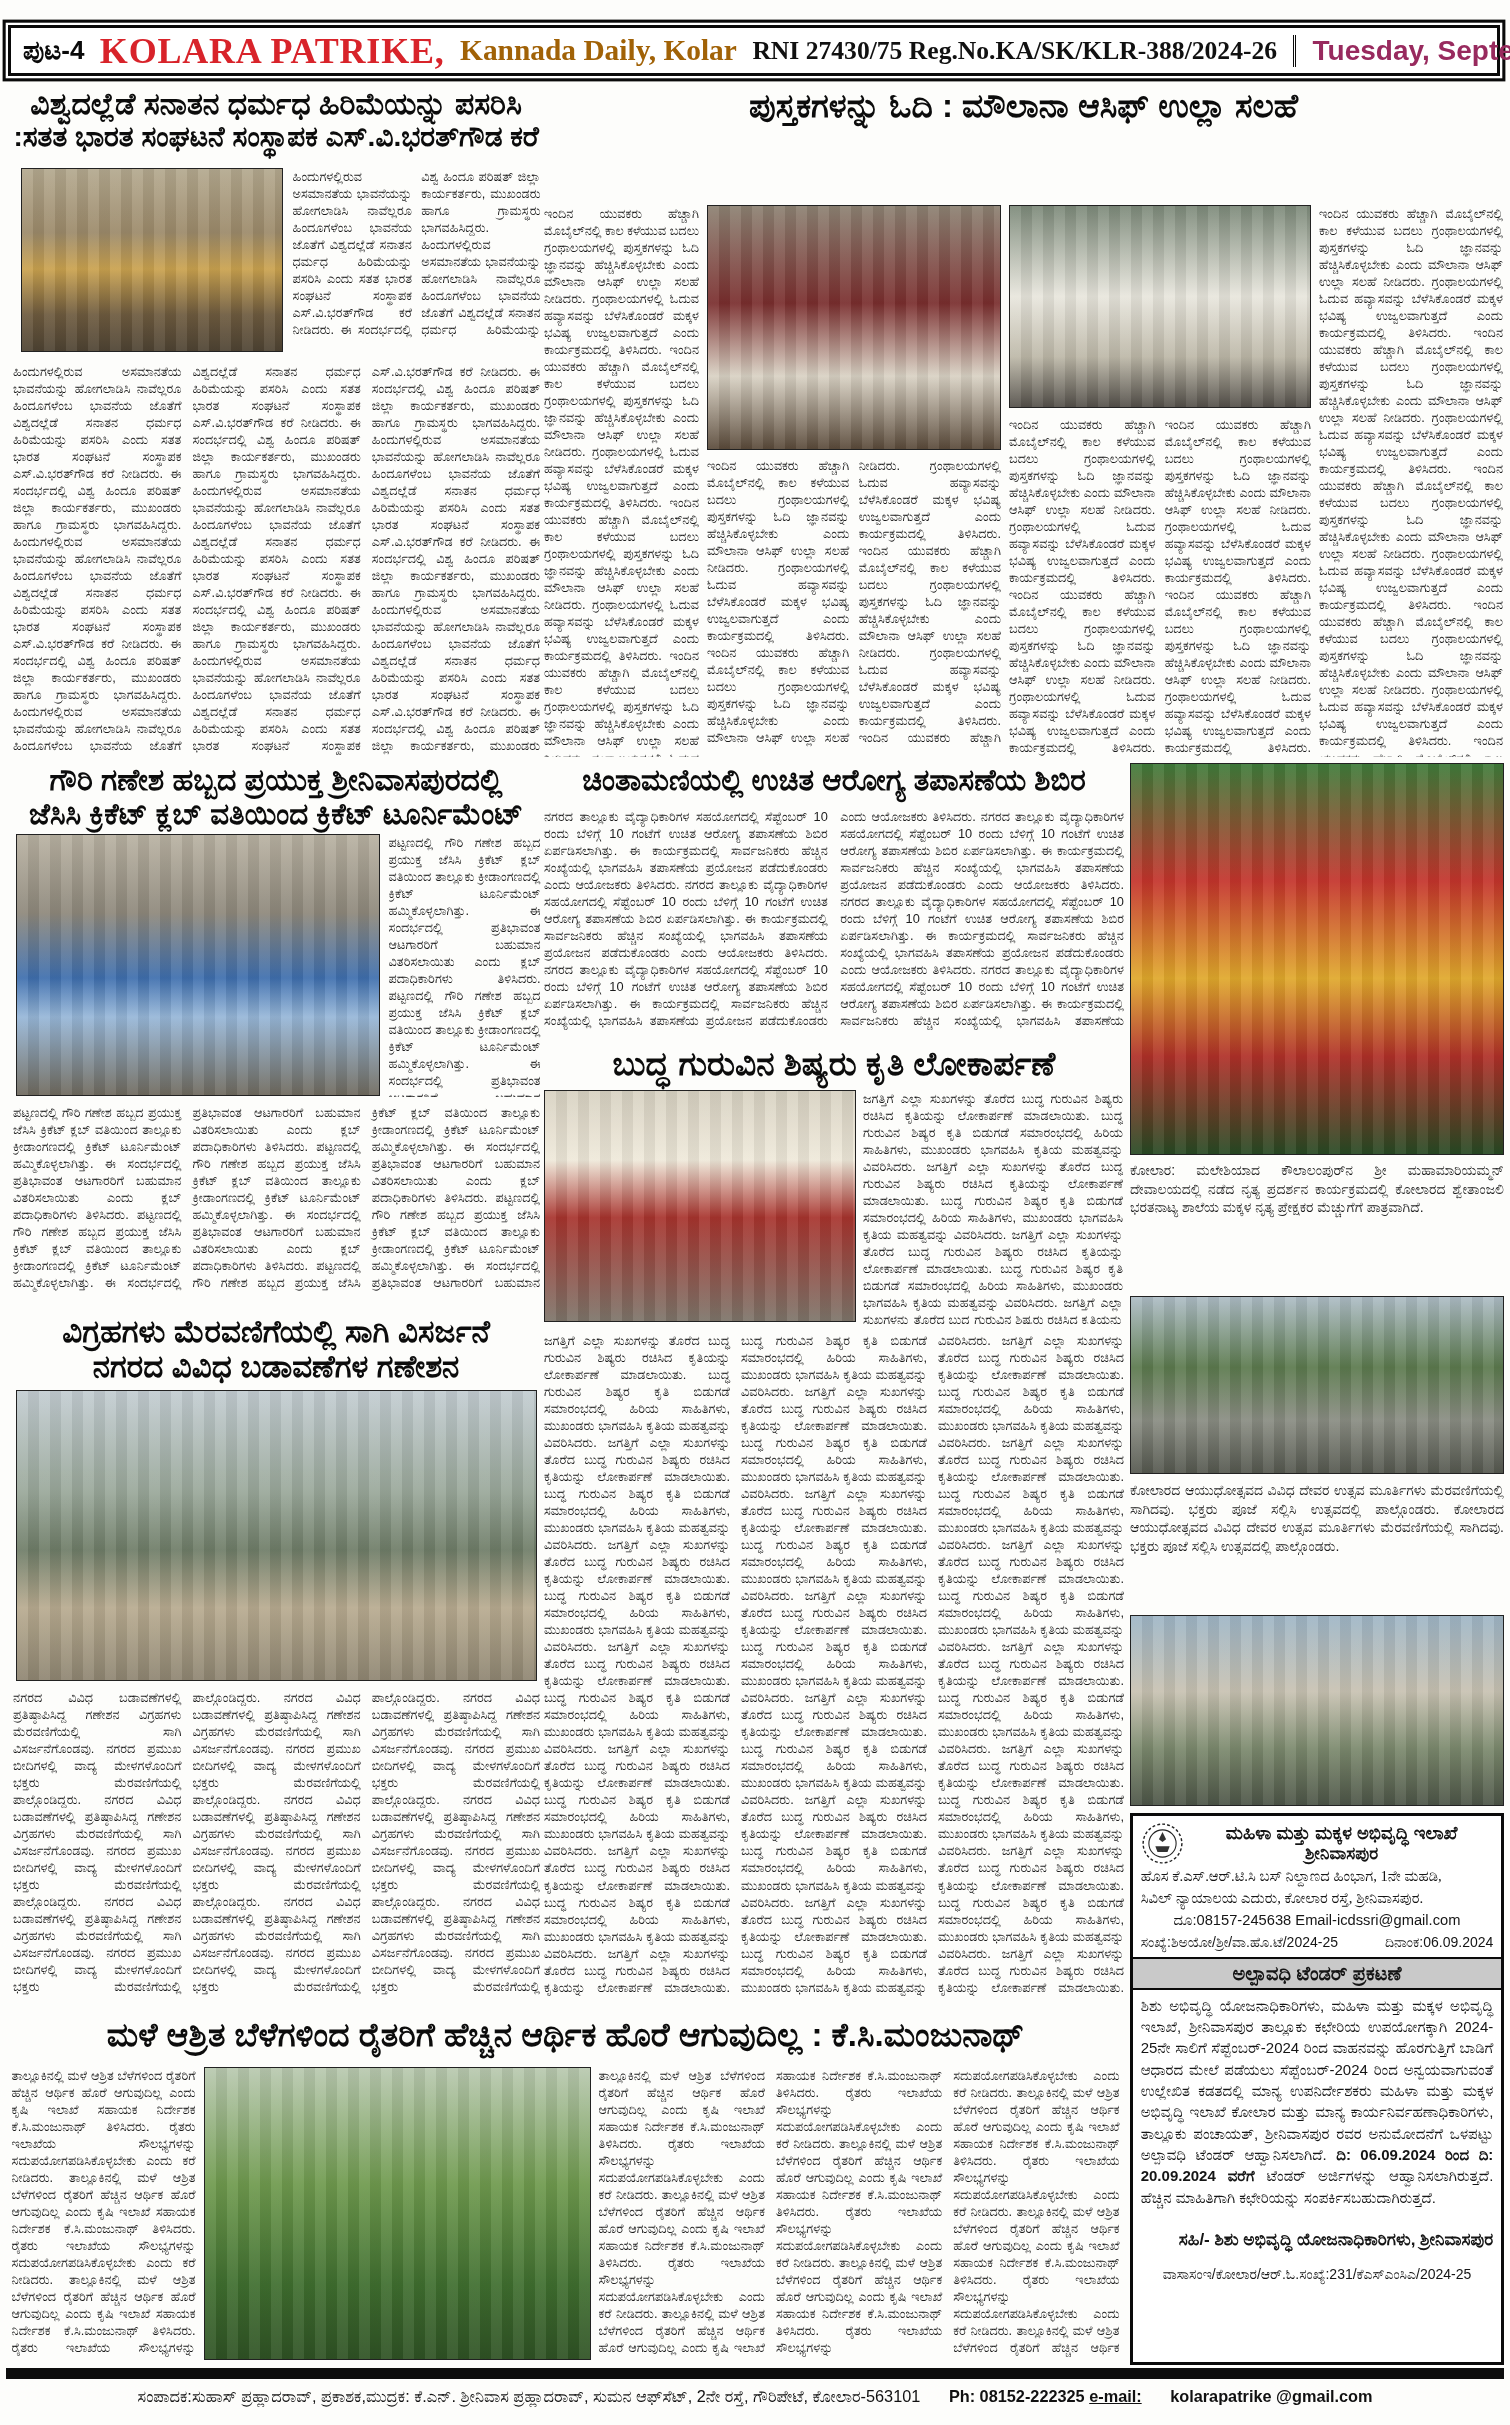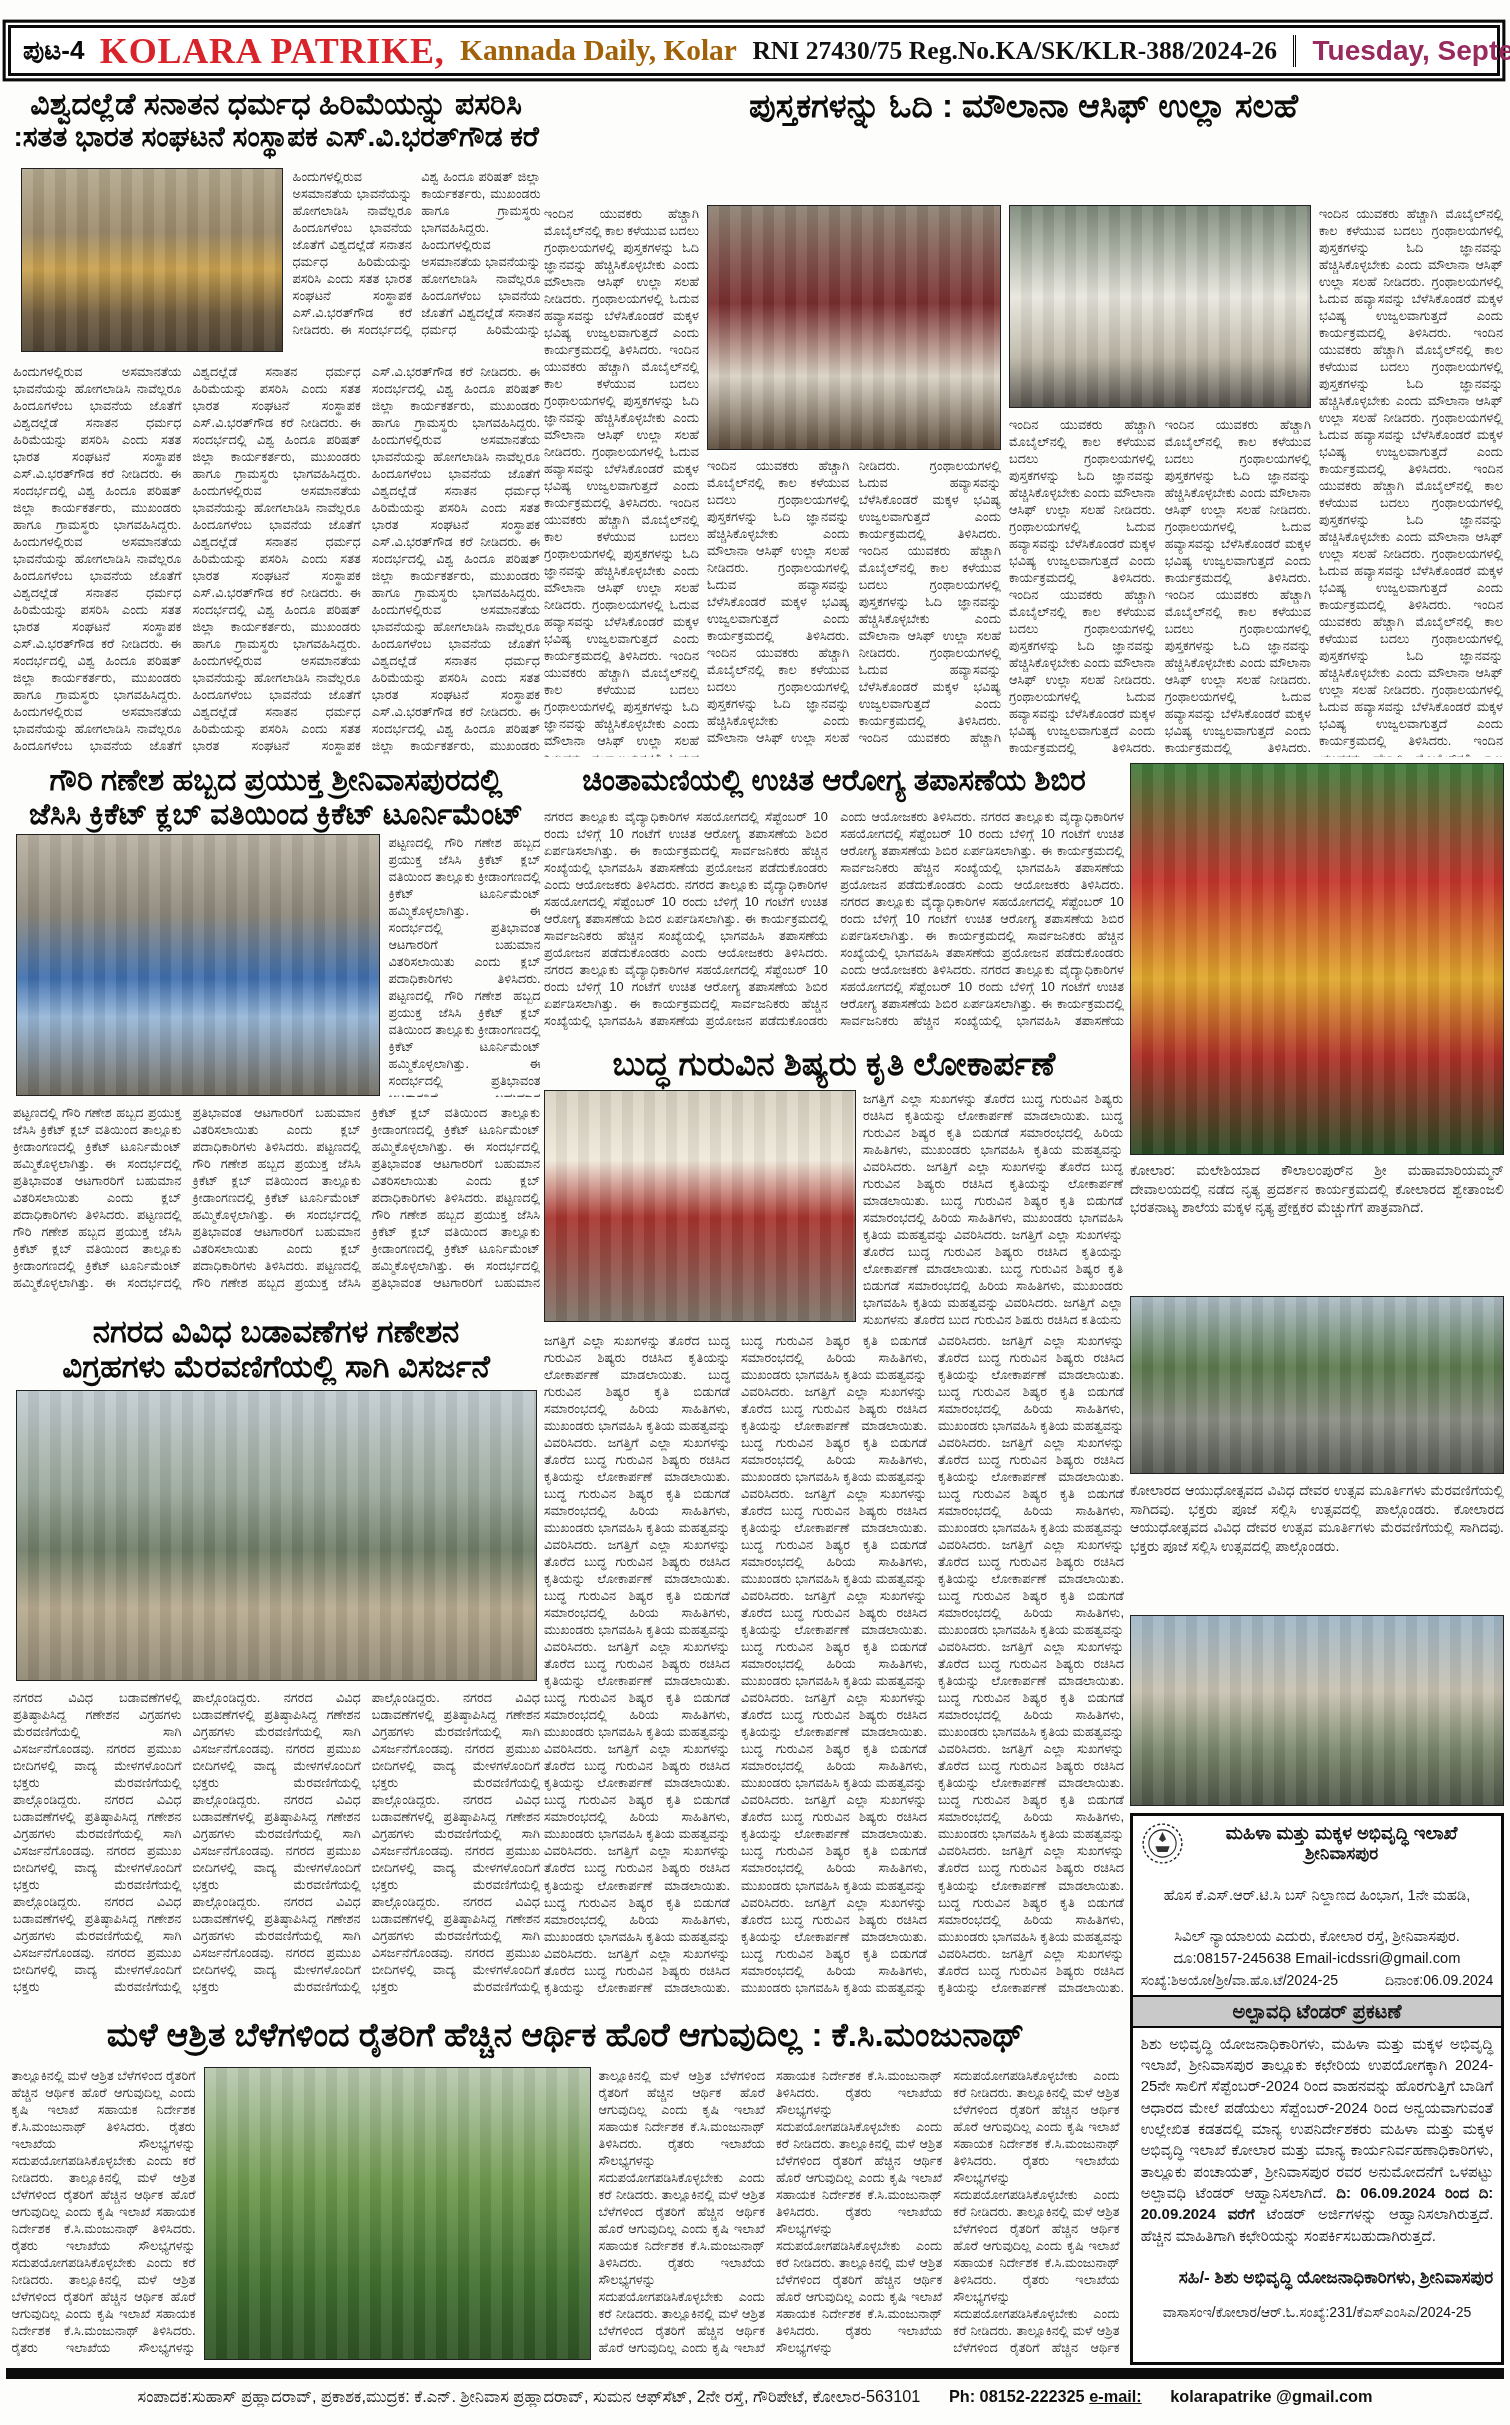--- a/index.html
+++ b/index.html
@@ -32,21 +32,21 @@
   .p-street{background:linear-gradient(180deg,#c3cdd2 0%,#9aa89a 35%,#6f7d68 55%,#b8ab90 75%,#8f8672 100%);}
   .p-buddha{background:linear-gradient(180deg,#d8d2c2 0%,#efe9da 30%,#a8342e 55%,#7d756a 100%);}
   .p-field{background:linear-gradient(180deg,#b9c9b0 0%,#6f9a4e 40%,#3f6e2f 75%,#2f5224 100%);}
   
   .notice{position:absolute;left:1130px;top:1813px;width:374px;height:552px;border:3.1px solid #0a0a0a;
           background:#fff;box-sizing:border-box;padding:6.2px 7.7px;}
   .nt-head{display:flex;align-items:center;gap:6.2px;}
   .nt-emblem{flex:0 0 43px;height:43px;}
   .nt-titles{flex:1;text-align:center;font-weight:bold;line-height:1.2;}
   .nt-t1{font-size:18px;} .nt-t2{font-size:17px;}
-  .nt-addr{text-align:center;font-size:14.7px;line-height:1.35;margin-top:21px;}
+  .nt-addr{font-size:14.7px;line-height:1.35;margin-top:2px;font-family:Liberation Serif, serif;}
   .nt-phone{text-align:center;font-size:14.7px;font-weight:normal;margin-top:3px;}
   .nt-row{display:flex;justify-content:space-between;font-size:14px;margin-top:5px;}
   .nt-bar{margin:6.2px -7.7px 4.6px -7.7px;background:#c9c9c9;border-top:2.3px solid #0a0a0a;border-bottom:2.3px solid #0a0a0a;
           text-align:center;font-weight:bold;font-size:19.4px;padding:3.1px 0;}
   .nt-body{font-size:15px;line-height:1.42;text-align:justify;}
   .nt-sign{font-size:17px;font-weight:bold;text-align:right;margin-top:22px;}
   .nt-ref2{font-size:14px;text-align:center;margin-top:16px;}
   
   .bstrip{position:absolute;left:6.2px;top:2368px;width:1498px;height:11px;background:#0d0d0d;}
   .footer{position:absolute;left:0;top:2387px;width:1510px;text-align:center;font-size:16.3px;color:#111;white-space:nowrap;}
@@ -147,22 +147,22 @@
       <span>ಸಂಖ್ಯೆ:ಶಿಅಯೋ/ಶ್ರೀ/ವಾ.ಹೊ.ಟೆ/2024-25</span>
       <span>ದಿನಾಂಕ:06.09.2024</span>
     </div>
     <div class="nt-bar">ಅಲ್ಪಾವಧಿ ಟೆಂಡರ್ ಪ್ರಕಟಣೆ</div>
     <div class="nt-body"><span>ಶಿಶು ಅಭಿವೃದ್ಧಿ ಯೋಜನಾಧಿಕಾರಿಗಳು, ಮಹಿಳಾ ಮತ್ತು ಮಕ್ಕಳ ಅಭಿವೃದ್ಧಿ ಇಲಾಖೆ, ಶ್ರೀನಿವಾಸಪುರ ತಾಲ್ಲೂಕು ಕಛೇರಿಯ ಉಪಯೋಗಕ್ಕಾಗಿ 2024-25ನೇ ಸಾಲಿಗೆ ಸೆಪ್ಟೆಂಬರ್-2024 ರಿಂದ ವಾಹನವನ್ನು ಹೊರಗುತ್ತಿಗೆ ಬಾಡಿಗೆ ಆಧಾರದ ಮೇಲೆ ಪಡೆಯಲು ಸೆಪ್ಟೆಂಬರ್-2024 ರಿಂದ ಅನ್ವಯವಾಗುವಂತೆ ಉಲ್ಲೇಖಿತ ಕಡತದಲ್ಲಿ ಮಾನ್ಯ ಉಪನಿರ್ದೇಶಕರು ಮಹಿಳಾ ಮತ್ತು ಮಕ್ಕಳ ಅಭಿವೃದ್ಧಿ ಇಲಾಖೆ ಕೋಲಾರ ಮತ್ತು ಮಾನ್ಯ ಕಾರ್ಯನಿರ್ವಹಣಾಧಿಕಾರಿಗಳು, ತಾಲ್ಲೂಕು ಪಂಚಾಯತ್, ಶ್ರೀನಿವಾಸಪುರ ರವರ ಅನುಮೋದನೆಗೆ ಒಳಪಟ್ಟು ಅಲ್ಪಾವಧಿ ಟೆಂಡರ್ ಆಹ್ವಾನಿಸಲಾಗಿದೆ. </span><b>ದಿ: 06.09.2024 ರಿಂದ ದಿ: 20.09.2024 ವರೆಗೆ</b><span> ಟೆಂಡರ್ ಅರ್ಜಿಗಳನ್ನು ಆಹ್ವಾನಿಸಲಾಗಿರುತ್ತದೆ. ಹೆಚ್ಚಿನ ಮಾಹಿತಿಗಾಗಿ ಕಛೇರಿಯನ್ನು ಸಂಪರ್ಕಿಸಬಹುದಾಗಿರುತ್ತದೆ.</span></div>
     <div class="nt-sign">ಸಹಿ/- ಶಿಶು ಅಭಿವೃದ್ಧಿ ಯೋಜನಾಧಿಕಾರಿಗಳು, ಶ್ರೀನಿವಾಸಪುರ</div>
     <div class="nt-ref2">ವಾಸಾಸಂಇ/ಕೋಲಾರ/ಆರ್.ಓ.ಸಂಖ್ಯೆ:231/ಕೆಎಸ್‌ಎಂಸಿಎ/2024-25</div>
   </div>
 
   <div class="art" style="left:11.6px;top:1314px;width:529px;height:697px">
+    <div class="hl" style="font-size:31px">ವಿಗ್ರಹಗಳು ಮೆರವಣಿಗೆಯಲ್ಲಿ ಸಾಗಿ ವಿಸರ್ಜನೆ</div>
     <div class="hl" style="font-size:31px">ನಗರದ ವಿವಿಧ ಬಡಾವಣೆಗಳ ಗಣೇಶನ</div>
-    <div class="hl" style="font-size:31px">ವಿಗ್ರಹಗಳು ಮೆರವಣಿಗೆಯಲ್ಲಿ ಸಾಗಿ ವಿಸರ್ಜನೆ</div>
     <div class="photo p-street" style="left:4.6px;top:76px;width:521px;height:291px">
         <div class="ph-tex"></div>
       </div>
     <div class="btxt" style="position:absolute;left:1.5px;top:375px;width:527px;height:321px;column-count:3;column-gap:11px">ನಗರದ ವಿವಿಧ ಬಡಾವಣೆಗಳಲ್ಲಿ ಪ್ರತಿಷ್ಠಾಪಿಸಿದ್ದ ಗಣೇಶನ ವಿಗ್ರಹಗಳು ಮೆರವಣಿಗೆಯಲ್ಲಿ ಸಾಗಿ ವಿಸರ್ಜನೆಗೊಂಡವು. ನಗರದ ಪ್ರಮುಖ ಬೀದಿಗಳಲ್ಲಿ ವಾದ್ಯ ಮೇಳಗಳೊಂದಿಗೆ ಭಕ್ತರು ಮೆರವಣಿಗೆಯಲ್ಲಿ ಪಾಲ್ಗೊಂಡಿದ್ದರು. ನಗರದ ವಿವಿಧ ಬಡಾವಣೆಗಳಲ್ಲಿ ಪ್ರತಿಷ್ಠಾಪಿಸಿದ್ದ ಗಣೇಶನ ವಿಗ್ರಹಗಳು ಮೆರವಣಿಗೆಯಲ್ಲಿ ಸಾಗಿ ವಿಸರ್ಜನೆಗೊಂಡವು. ನಗರದ ಪ್ರಮುಖ ಬೀದಿಗಳಲ್ಲಿ ವಾದ್ಯ ಮೇಳಗಳೊಂದಿಗೆ ಭಕ್ತರು ಮೆರವಣಿಗೆಯಲ್ಲಿ ಪಾಲ್ಗೊಂಡಿದ್ದರು. ನಗರದ ವಿವಿಧ ಬಡಾವಣೆಗಳಲ್ಲಿ ಪ್ರತಿಷ್ಠಾಪಿಸಿದ್ದ ಗಣೇಶನ ವಿಗ್ರಹಗಳು ಮೆರವಣಿಗೆಯಲ್ಲಿ ಸಾಗಿ ವಿಸರ್ಜನೆಗೊಂಡವು. ನಗರದ ಪ್ರಮುಖ ಬೀದಿಗಳಲ್ಲಿ ವಾದ್ಯ ಮೇಳಗಳೊಂದಿಗೆ ಭಕ್ತರು ಮೆರವಣಿಗೆಯಲ್ಲಿ ಪಾಲ್ಗೊಂಡಿದ್ದರು. ನಗರದ ವಿವಿಧ ಬಡಾವಣೆಗಳಲ್ಲಿ ಪ್ರತಿಷ್ಠಾಪಿಸಿದ್ದ ಗಣೇಶನ ವಿಗ್ರಹಗಳು ಮೆರವಣಿಗೆಯಲ್ಲಿ ಸಾಗಿ ವಿಸರ್ಜನೆಗೊಂಡವು. ನಗರದ ಪ್ರಮುಖ ಬೀದಿಗಳಲ್ಲಿ ವಾದ್ಯ ಮೇಳಗಳೊಂದಿಗೆ ಭಕ್ತರು ಮೆರವಣಿಗೆಯಲ್ಲಿ ಪಾಲ್ಗೊಂಡಿದ್ದರು. ನಗರದ ವಿವಿಧ ಬಡಾವಣೆಗಳಲ್ಲಿ ಪ್ರತಿಷ್ಠಾಪಿಸಿದ್ದ ಗಣೇಶನ ವಿಗ್ರಹಗಳು ಮೆರವಣಿಗೆಯಲ್ಲಿ ಸಾಗಿ ವಿಸರ್ಜನೆಗೊಂಡವು. ನಗರದ ಪ್ರಮುಖ ಬೀದಿಗಳಲ್ಲಿ ವಾದ್ಯ ಮೇಳಗಳೊಂದಿಗೆ ಭಕ್ತರು ಮೆರವಣಿಗೆಯಲ್ಲಿ ಪಾಲ್ಗೊಂಡಿದ್ದರು. ನಗರದ ವಿವಿಧ ಬಡಾವಣೆಗಳಲ್ಲಿ ಪ್ರತಿಷ್ಠಾಪಿಸಿದ್ದ ಗಣೇಶನ ವಿಗ್ರಹಗಳು ಮೆರವಣಿಗೆಯಲ್ಲಿ ಸಾಗಿ ವಿಸರ್ಜನೆಗೊಂಡವು. ನಗರದ ಪ್ರಮುಖ ಬೀದಿಗಳಲ್ಲಿ ವಾದ್ಯ ಮೇಳಗಳೊಂದಿಗೆ ಭಕ್ತರು ಮೆರವಣಿಗೆಯಲ್ಲಿ ಪಾಲ್ಗೊಂಡಿದ್ದರು. ನಗರದ ವಿವಿಧ ಬಡಾವಣೆಗಳಲ್ಲಿ ಪ್ರತಿಷ್ಠಾಪಿಸಿದ್ದ ಗಣೇಶನ ವಿಗ್ರಹಗಳು ಮೆರವಣಿಗೆಯಲ್ಲಿ ಸಾಗಿ ವಿಸರ್ಜನೆಗೊಂಡವು. ನಗರದ ಪ್ರಮುಖ ಬೀದಿಗಳಲ್ಲಿ ವಾದ್ಯ ಮೇಳಗಳೊಂದಿಗೆ ಭಕ್ತರು ಮೆರವಣಿಗೆಯಲ್ಲಿ ಪಾಲ್ಗೊಂಡಿದ್ದರು. ನಗರದ ವಿವಿಧ ಬಡಾವಣೆಗಳಲ್ಲಿ ಪ್ರತಿಷ್ಠಾಪಿಸಿದ್ದ ಗಣೇಶನ ವಿಗ್ರಹಗಳು ಮೆರವಣಿಗೆಯಲ್ಲಿ ಸಾಗಿ ವಿಸರ್ಜನೆಗೊಂಡವು. ನಗರದ ಪ್ರಮುಖ ಬೀದಿಗಳಲ್ಲಿ ವಾದ್ಯ ಮೇಳಗಳೊಂದಿಗೆ ಭಕ್ತರು ಮೆರವಣಿಗೆಯಲ್ಲಿ ಪಾಲ್ಗೊಂಡಿದ್ದರು. ನಗರದ ವಿವಿಧ ಬಡಾವಣೆಗಳಲ್ಲಿ ಪ್ರತಿಷ್ಠಾಪಿಸಿದ್ದ ಗಣೇಶನ ವಿಗ್ರಹಗಳು ಮೆರವಣಿಗೆಯಲ್ಲಿ ಸಾಗಿ ವಿಸರ್ಜನೆಗೊಂಡವು. ನಗರದ ಪ್ರಮುಖ ಬೀದಿಗಳಲ್ಲಿ ವಾದ್ಯ ಮೇಳಗಳೊಂದಿಗೆ ಭಕ್ತರು ಮೆರವಣಿಗೆಯಲ್ಲಿ ಪಾಲ್ಗೊಂಡಿದ್ದರು. ನಗರದ ವಿವಿಧ ಬಡಾವಣೆಗಳಲ್ಲಿ ಪ್ರತಿಷ್ಠಾಪಿಸಿದ್ದ ಗಣೇಶನ ವಿಗ್ರಹಗಳು ಮೆರವಣಿಗೆಯಲ್ಲಿ ಸಾಗಿ ವಿಸರ್ಜನೆಗೊಂಡವು. ನಗರದ ಪ್ರಮುಖ ಬೀದಿಗಳಲ್ಲಿ ವಾದ್ಯ ಮೇಳಗಳೊಂದಿಗೆ ಭಕ್ತರು ಮೆರವಣಿಗೆಯಲ್ಲಿ ಪಾಲ್ಗೊಂಡಿದ್ದರು.</div>
   </div>
 
   <div class="art" style="left:11.6px;top:2016px;width:1108px;height:349px">
     <div class="hl" style="font-size:33px">ಮಳೆ ಆಶ್ರಿತ ಬೆಳೆಗಳಿಂದ ರೈತರಿಗೆ ಹೆಚ್ಚಿನ ಆರ್ಥಿಕ ಹೊರೆ ಆಗುವುದಿಲ್ಲ : ಕೆ.ಸಿ.ಮಂಜುನಾಥ್</div>
     <div class="btxt" style="position:absolute;left:0px;top:51px;width:184px;height:293px">ತಾಲ್ಲೂಕಿನಲ್ಲಿ ಮಳೆ ಆಶ್ರಿತ ಬೆಳೆಗಳಿಂದ ರೈತರಿಗೆ ಹೆಚ್ಚಿನ ಆರ್ಥಿಕ ಹೊರೆ ಆಗುವುದಿಲ್ಲ ಎಂದು ಕೃಷಿ ಇಲಾಖೆ ಸಹಾಯಕ ನಿರ್ದೇಶಕ ಕೆ.ಸಿ.ಮಂಜುನಾಥ್ ತಿಳಿಸಿದರು. ರೈತರು ಇಲಾಖೆಯ ಸೌಲಭ್ಯಗಳನ್ನು ಸದುಪಯೋಗಪಡಿಸಿಕೊಳ್ಳಬೇಕು ಎಂದು ಕರೆ ನೀಡಿದರು. ತಾಲ್ಲೂಕಿನಲ್ಲಿ ಮಳೆ ಆಶ್ರಿತ ಬೆಳೆಗಳಿಂದ ರೈತರಿಗೆ ಹೆಚ್ಚಿನ ಆರ್ಥಿಕ ಹೊರೆ ಆಗುವುದಿಲ್ಲ ಎಂದು ಕೃಷಿ ಇಲಾಖೆ ಸಹಾಯಕ ನಿರ್ದೇಶಕ ಕೆ.ಸಿ.ಮಂಜುನಾಥ್ ತಿಳಿಸಿದರು. ರೈತರು ಇಲಾಖೆಯ ಸೌಲಭ್ಯಗಳನ್ನು ಸದುಪಯೋಗಪಡಿಸಿಕೊಳ್ಳಬೇಕು ಎಂದು ಕರೆ ನೀಡಿದರು. ತಾಲ್ಲೂಕಿನಲ್ಲಿ ಮಳೆ ಆಶ್ರಿತ ಬೆಳೆಗಳಿಂದ ರೈತರಿಗೆ ಹೆಚ್ಚಿನ ಆರ್ಥಿಕ ಹೊರೆ ಆಗುವುದಿಲ್ಲ ಎಂದು ಕೃಷಿ ಇಲಾಖೆ ಸಹಾಯಕ ನಿರ್ದೇಶಕ ಕೆ.ಸಿ.ಮಂಜುನಾಥ್ ತಿಳಿಸಿದರು. ರೈತರು ಇಲಾಖೆಯ ಸೌಲಭ್ಯಗಳನ್ನು ಸದುಪಯೋಗಪಡಿಸಿಕೊಳ್ಳಬೇಕು ಎಂದು ಕರೆ ನೀಡಿದರು. ತಾಲ್ಲೂಕಿನಲ್ಲಿ ಮಳೆ ಆಶ್ರಿತ ಬೆಳೆಗಳಿಂದ ರೈತರಿಗೆ ಹೆಚ್ಚಿನ ಆರ್ಥಿಕ ಹೊರೆ ಆಗುವುದಿಲ್ಲ ಎಂದು ಕೃಷಿ ಇಲಾಖೆ ಸಹಾಯಕ ನಿರ್ದೇಶಕ ಕೆ.ಸಿ.ಮಂಜುನಾಥ್ ತಿಳಿಸಿದರು. ರೈತರು ಇಲಾಖೆಯ ಸೌಲಭ್ಯಗಳನ್ನು ಸದುಪಯೋಗಪಡಿಸಿಕೊಳ್ಳಬೇಕು ಎಂದು ಕರೆ ನೀಡಿದರು.</div>
     <div class="photo p-field" style="left:192px;top:51px;width:387px;height:293px">

